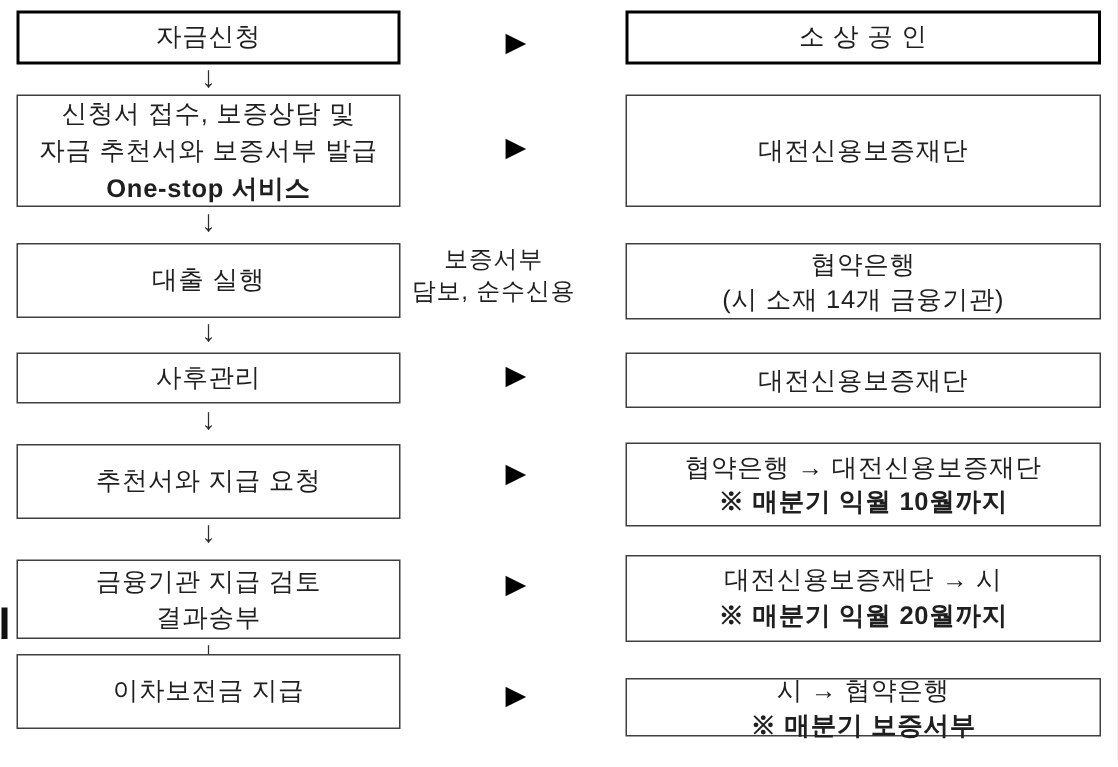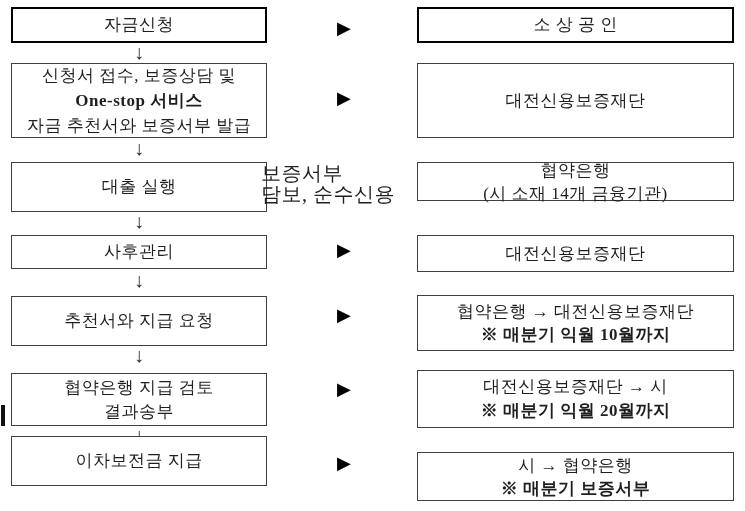--- a/index.html
+++ b/index.html
@@ -6,21 +6,21 @@
     --bg:#ffffff;
     --border-thin:#3f3f3f;
     --border-thick:#000000;
     --text:#1f1f1f;
   }
   html,body{margin:0;padding:0;background:#e9e9e9;}
   #stage{
     position:relative;
     width:745px;height:511px;
     background:var(--bg);
-    font-family:Liberation Serif, serif;
+    font-family:Liberation Sans, sans-serif;
     color:var(--text);
     overflow:hidden;
   }
   .box{
     position:absolute;
     box-sizing:border-box;
     border:1px solid var(--border-thin);
     display:flex;
     flex-direction:column;
     align-items:center;
@@ -49,21 +49,22 @@
   .right-arrow{
     position:absolute;
     left:332px;width:24px;
     text-align:center;
     font-size:18px;line-height:19px;
     color:#000;
   }
   .mid-label{
     position:absolute;
     left:261px;top:163px;width:136px;
-    font-size:20px;line-height:21px;
+    text-align:center;
+    font-size:16px;line-height:21px;
     letter-spacing:0.5px;
   }
   .mid-label .line{display:block;white-space:nowrap;}
   .artifact{
     position:absolute;
     left:1px;top:405px;width:4px;height:21px;
     background:#111;
   }
 </style>
 </head>
@@ -76,38 +77,38 @@
   </div>
   <span class="right-arrow" style="top:19px">▶</span>
   <div class="box right-col thick" style="top:7px;height:36px">
     <span class="line">소 상 공 인</span>
   </div>
 
   <span class="down-arrow" style="top:42px">↓</span>
 
   <div class="box left-col" style="top:63px;height:75px">
     <span class="line" style="line-height:25px">신청서 접수, 보증상담 및</span>
+    <span class="line" style="line-height:25px">자금 추천서와 보증서부 발급</span>
     <span class="line bold" style="line-height:25px">One-stop 서비스</span>
-    <span class="line" style="line-height:25px">자금 추천서와 보증서부 발급</span>
   </div>
   <span class="right-arrow" style="top:89px">▶</span>
   <div class="box right-col" style="top:63px;height:75px">
     <span class="line">대전신용보증재단</span>
   </div>
 
   <span class="down-arrow" style="top:138px">↓</span>
 
   <div class="box left-col" style="top:162px;height:50px">
     <span class="line">대출 실행</span>
   </div>
   <div class="mid-label">
     <span class="line">보증서부</span>
     <span class="line">담보, 순수신용</span>
   </div>
-  <div class="box right-col" style="top:162px;height:39px">
+  <div class="box right-col" style="top:162px;height:51px">
     <span class="line" style="line-height:23px">협약은행</span>
     <span class="line" style="line-height:23px">(시 소재 14개 금융기관)</span>
   </div>
 
   <span class="down-arrow" style="top:211px">↓</span>
 
   <div class="box left-col" style="top:235px;height:34px">
     <span class="line">사후관리</span>
   </div>
   <span class="right-arrow" style="top:241px">▶</span>
@@ -122,35 +123,35 @@
   </div>
   <span class="right-arrow" style="top:306px">▶</span>
   <div class="box right-col" style="top:295px;height:56px">
     <span class="line" style="line-height:23px">협약은행 → 대전신용보증재단</span>
     <span class="line bold" style="line-height:23px">※ 매분기 익월 10월까지</span>
   </div>
 
   <span class="down-arrow" style="top:345px">↓</span>
 
   <div class="box left-col" style="top:373px;height:53px">
-    <span class="line" style="line-height:24px">협약은행 지급 검토</span>
+    <span class="line" style="line-height:24px">금융기관 지급 검토</span>
     <span class="line" style="line-height:24px">결과송부</span>
   </div>
   <span class="right-arrow" style="top:380px">▶</span>
   <div class="box right-col" style="top:370px;height:58px">
     <span class="line" style="line-height:24px">대전신용보증재단 → 시</span>
     <span class="line bold" style="line-height:24px">※ 매분기 익월 20월까지</span>
   </div>
 
   <span class="down-arrow" style="top:425px">↓</span>
 
   <div class="box left-col" style="top:436px;height:50px">
     <span class="line">이차보전금 지급</span>
   </div>
   <span class="right-arrow" style="top:454px">▶</span>
-  <div class="box right-col" style="top:452px;height:49px">
+  <div class="box right-col" style="top:452px;height:39px">
     <span class="line" style="line-height:23px">시 → 협약은행</span>
     <span class="line bold" style="line-height:23px">※ 매분기 보증서부</span>
   </div>
 
   <div class="artifact"></div>
 
 </div>
 
 </body></html>

